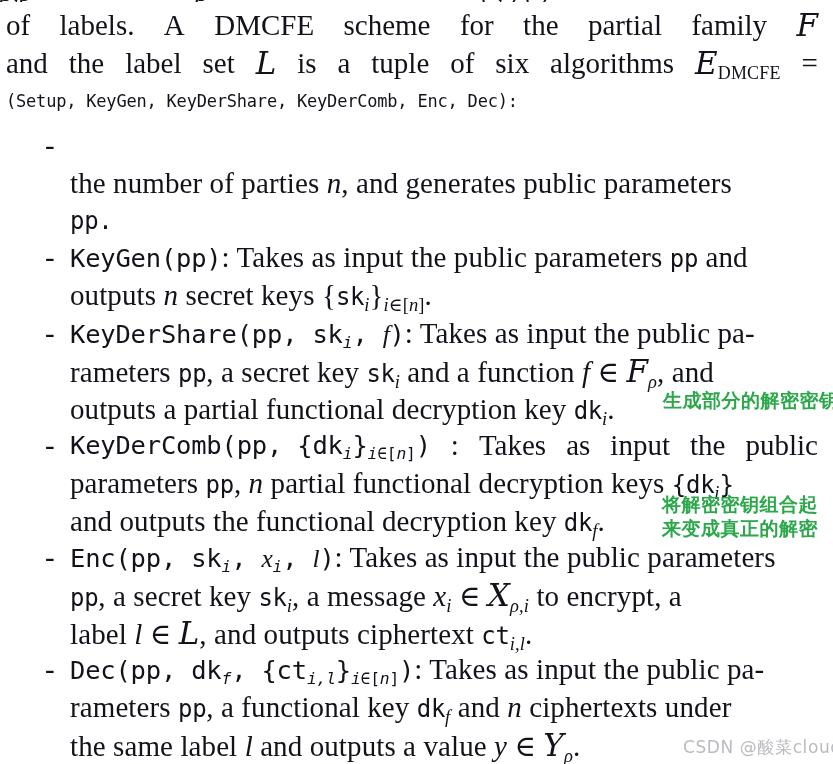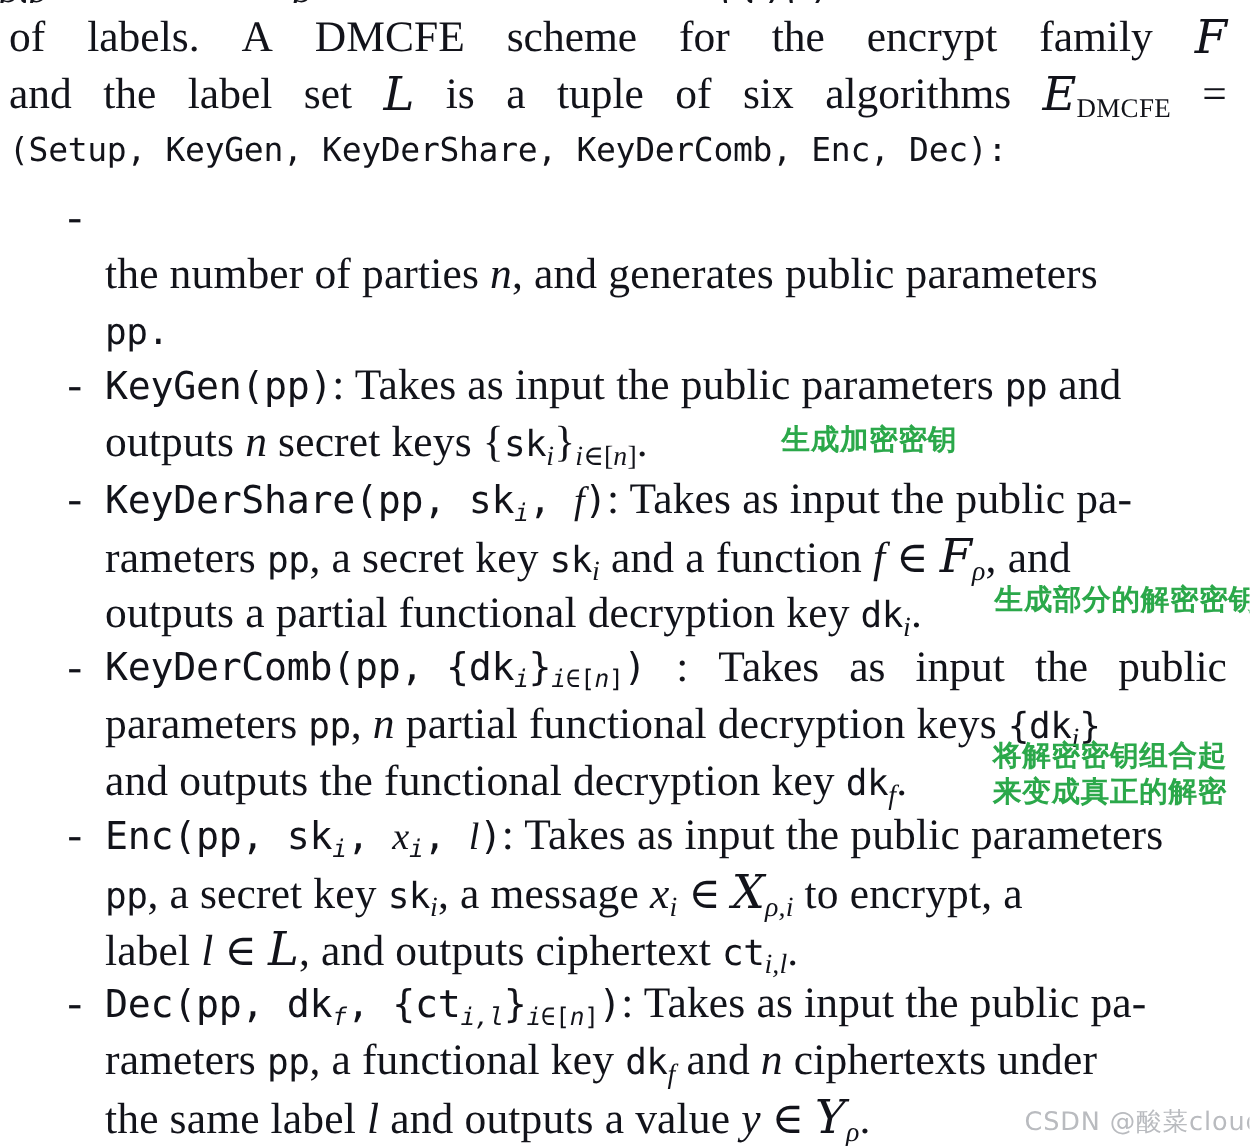--- a/index.html
+++ b/index.html
@@ -139,58 +139,57 @@
   </div>
 
   <div class="justify" style="left:6px; top:8px; width:812px;">
     <span>of</span>
     <span>labels.</span>
     <span>A</span>
     <span>DMCFE</span>
     <span>scheme</span>
     <span>for</span>
     <span>the</span>
-    <span>encrypt</span>
+    <span>partial</span>
     <span>family</span>
     <span class="cal">F</span>
   </div>
 
   <div class="justify" style="left:6px; top:46px; width:812px;">
     <span>and</span>
     <span>the</span>
     <span>label</span>
     <span>set</span>
     <span class="cal">L</span>
     <span>is</span>
     <span>a</span>
     <span>tuple</span>
     <span>of</span>
     <span>six</span>
     <span>algorithms</span>
     <span><span class="cal">E</span><span class="sc">DMCFE</span></span>
     <span>=</span>
   </div>
 
-  <div class="line tt" style="left:6px; top:84px; font-size:22px;">(Setup, KeyGen, KeyDerShare, KeyDerComb, Enc, Dec):</div>
+  <div class="line tt" style="left:6px; top:84px; font-size:17px;">(Setup, KeyGen, KeyDerShare, KeyDerComb, Enc, Dec):</div>
 
   <div class="dash" style="left:45px; top:128px;">-</div>
   <div class="line" style="left:70px; top:166px;">
     the number of parties <span class="mi">n</span>, and generates public parameters
   </div>
   <div class="line tts" style="left:70px; top:204px;">pp.</div>
 
   <div class="dash" style="left:45px; top:240px;">-</div>
   <div class="line" style="left:70px; top:240px;">
     <span class="tt">KeyGen(pp)</span><span>: Takes as input the public parameters <span class="tts">pp</span> and</span>
   </div>
   <div class="line" style="left:70px; top:278px;">
     outputs <span class="mi">n</span> secret keys <span>{<span class="tts">sk</span><span class="sub">i</span>}<span class="sub">i</span><span class="subn">∈[</span><span class="sub">n</span><span class="subn">]</span>.</span>
   </div>
 
-  <div class="anno" style="left:521px; top:281px;">生成加密密钥</div>
 
   <div class="dash" style="left:45px; top:316px;">-</div>
   <div class="line" style="left:70px; top:316px;">
     <span class="tt">KeyDerShare(pp, sk<span class="sub">i</span>, <span class="mi">f</span>)</span><span>: Takes as input the public pa-</span>
   </div>
   <div class="line" style="left:70px; top:354px;">
     rameters <span class="tts">pp</span>, a secret key <span class="tts">sk</span><span class="sub">i</span> and a function <span class="mi">f</span> ∈ <span class="cal">F</span><span class="sub">ρ</span>, and
   </div>
   <div class="line" style="left:70px; top:392px;">
     outputs a partial functional decryption key <span class="tts">dk</span><span class="sub">i</span>.

